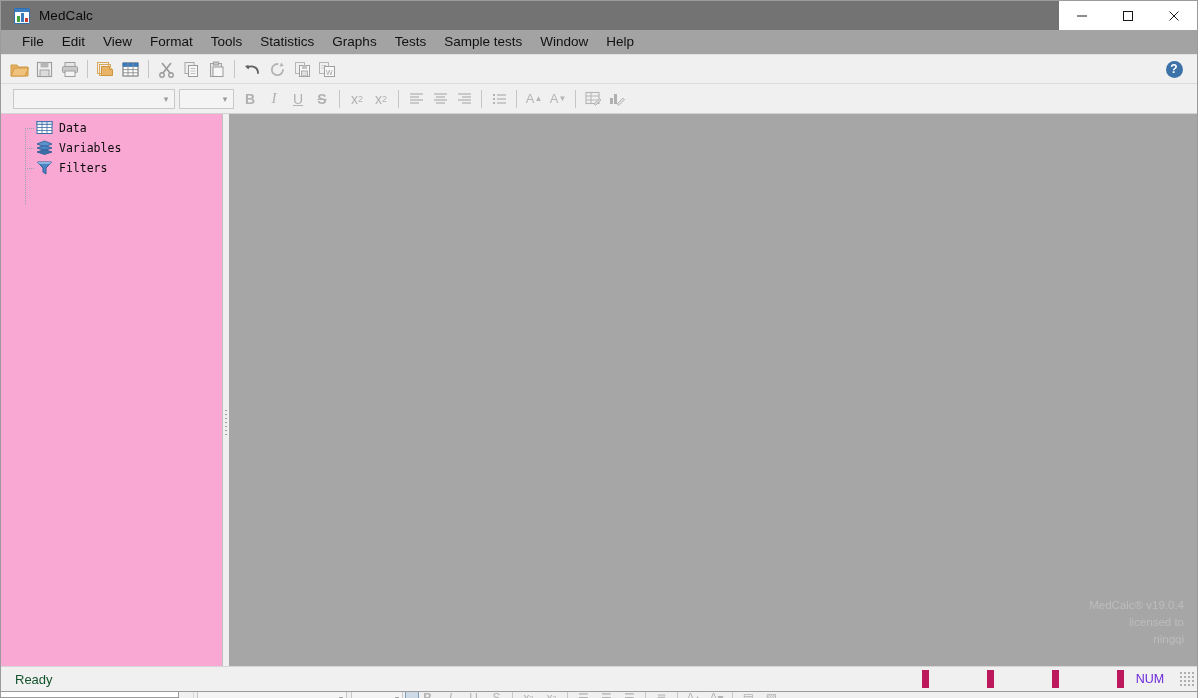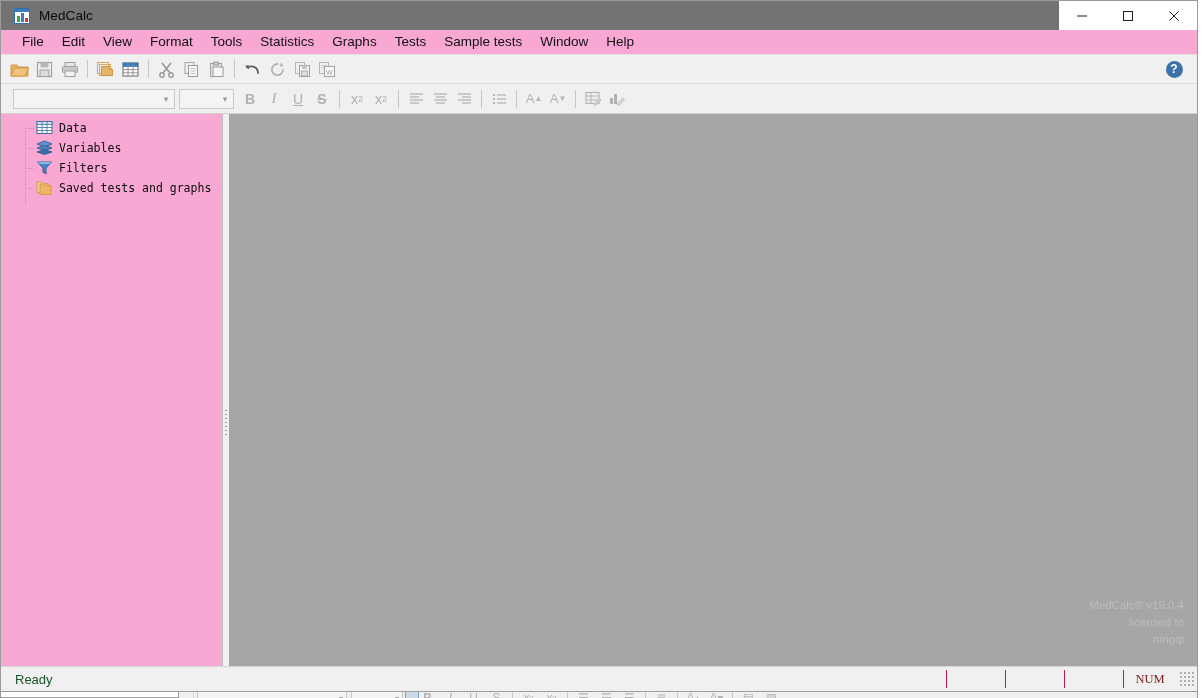--- a/index.html
+++ b/index.html
@@ -80,21 +80,21 @@
   .win-btn {
     width: 46px; height: 29px;
     display: flex; align-items: center; justify-content: center;
     background: #ffffff;
   }
   .win-btn svg { display: block; }
 
   
   .menubar {
     height: 24px;
-    background: #f9a8d4;
+    background: #a3a3a3;
     display: flex;
     align-items: center;
     padding-left: 12px;
     flex: 0 0 auto;
   }
   .menu-item {
     font-size: 13.5px;
     color: #101010;
     padding: 2px 9px 3px 9px;
     white-space: nowrap;
@@ -274,28 +274,27 @@
     align-items: center;
     flex: 0 0 auto;
     position: relative;
   }
   .status-text {
     font-size: 13px;
     color: #14532d;
     padding-left: 14px;
   }
   .status-pane {
-    border-left: 1px solid #be185d;
+    border-left: 7px solid #be185d;
     height: 18px;
     display: flex;
     align-items: center;
     justify-content: center;
     font-size: 12.5px;
-    color: #7f1d1d;
-    font-family: Liberation Serif, serif;
+    color: #6d28d9;
   }
   .sp1 { width: 58px; }
   .sp2 { width: 58px; }
   .sp3 { width: 58px; }
   .sp4 { width: 52px; }
   .grip-corner {
     width: 14px; height: 14px;
     margin-left: 4px; margin-right: 3px;
     background-image:
       radial-gradient(circle at 1px 1px, #a8a8a8 1px, transparent 1px);
@@ -714,30 +713,20 @@
         <div class="tree-stub"></div>
         <div class="tree-ico">
           <svg width="17" height="15" viewBox="0 0 17 15">
             <path d="M1.5 2 H15.5 L10 8 V14 L7 12 V8 z" fill="#4a84c4" stroke="#2f6095" stroke-width="1"></path>
             <path d="M1.5 2 H15.5 L13.5 4 H3.5 z" fill="#8ab4e0"></path>
           </svg>
         </div>
         <div class="tree-label">Filters</div>
       </div>
 
-      <div class="tree-item">
-        <div class="tree-stub"></div>
-        <div class="tree-ico">
-          <svg width="17" height="15" viewBox="0 0 17 15">
-            <path d="M1 2 h5 l1.3 1.6 H12 v9 H1 z" fill="#f3d09a" stroke="#cf9a43" stroke-width="0.9"></path>
-            <path d="M4 4 h5 l1.3 1.6 H15 v9 H4 z" fill="#eeb465" stroke="#cf9a43" stroke-width="0.9"></path>
-          </svg>
-        </div>
-        <div class="tree-label">Saved tests and graphs</div>
-      </div>
     </div>
 
     <div class="splitter">
       <div class="grip"></div>
     </div>
 
     <div class="client-area">
       <div class="watermark">
         <div>MedCalc® v19.0.4</div>
         <div>licensed to</div>

